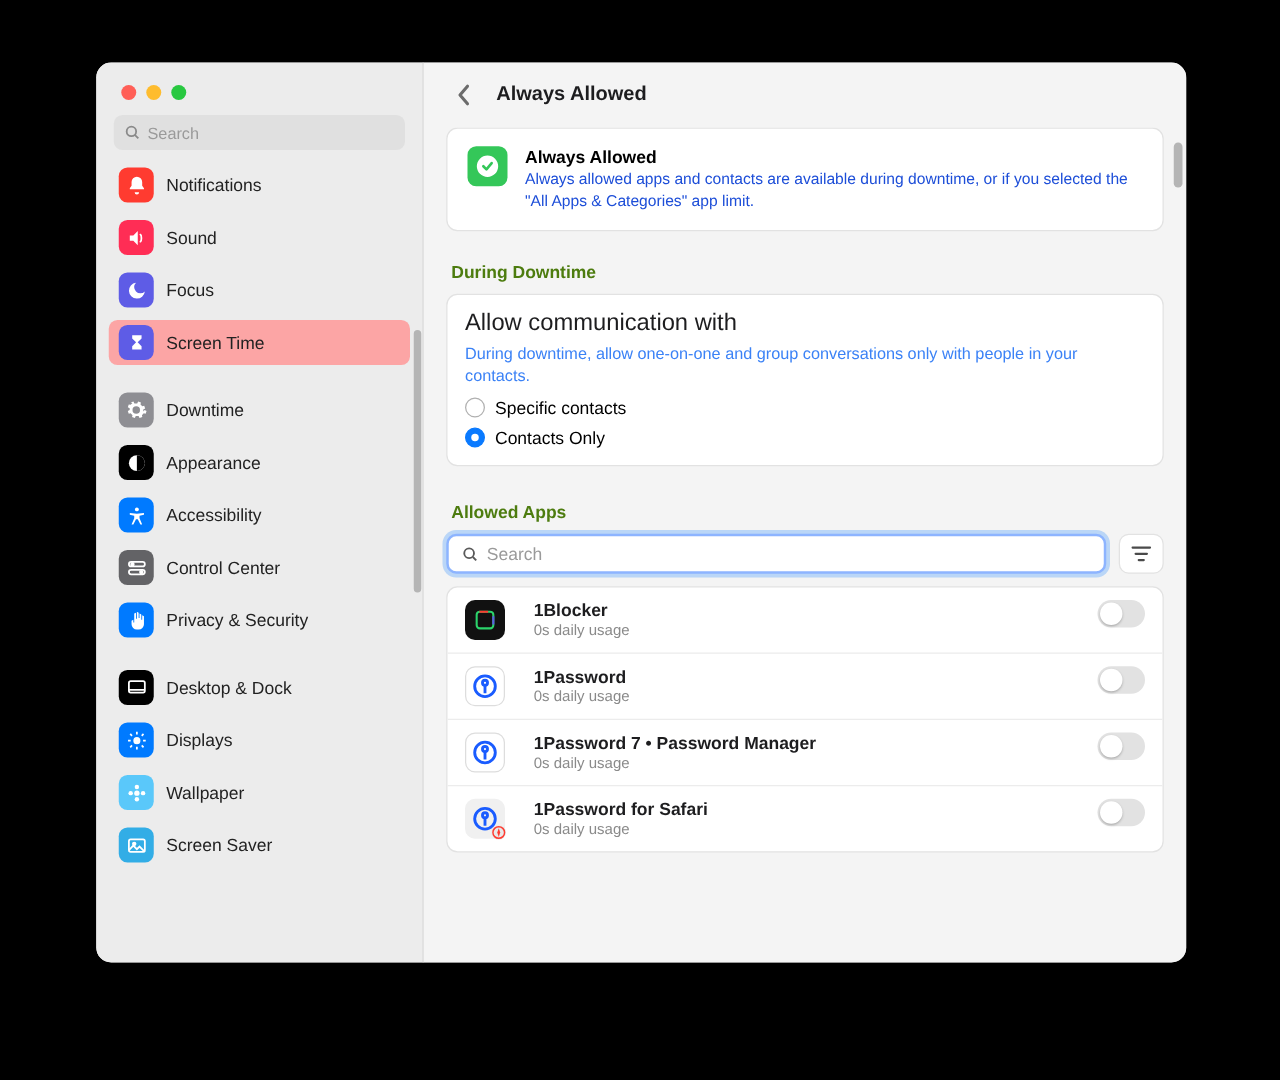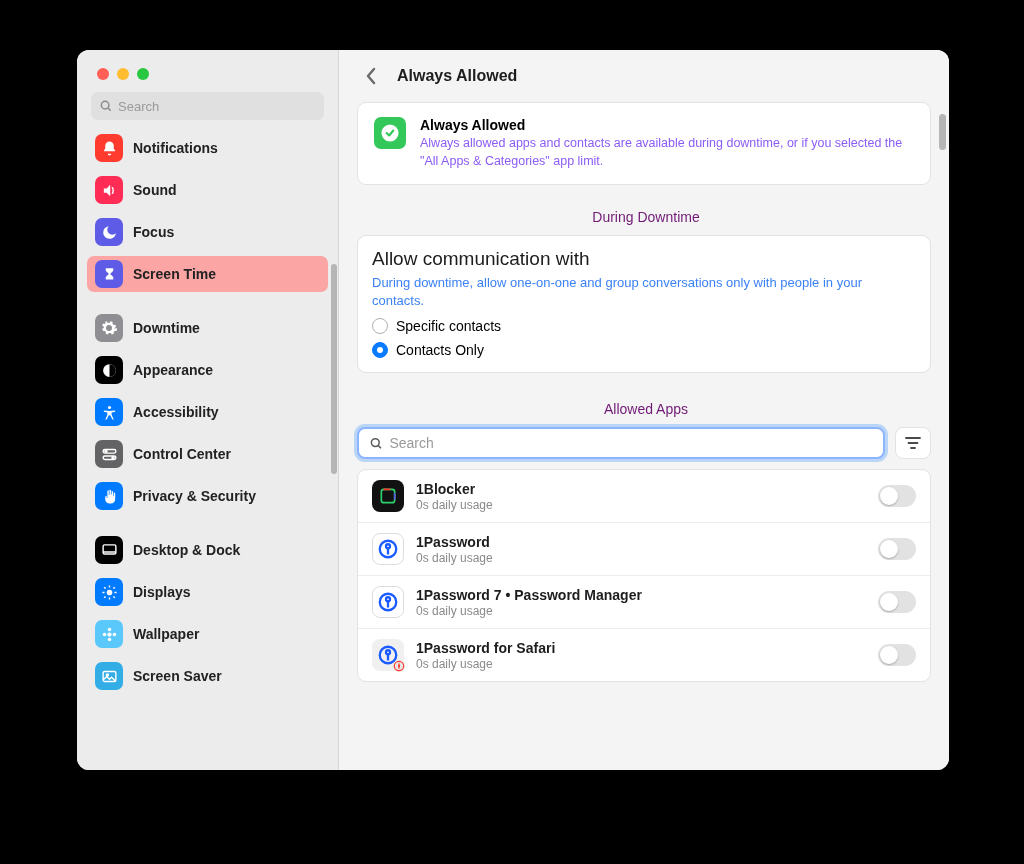--- a/index.html
+++ b/index.html
@@ -57,21 +57,20 @@
   .search-field input {
     border: none; outline: none; background: transparent;
     font-size: 13px; color: #333; width: 100%;
   }
   .search-field input::placeholder { color: #9a9a9a; }
   .nav {
     flex: 1;
     overflow: hidden;
     padding: 0 10px 10px 10px;
     position: relative;
-    font-weight: bold;
   }
   .nav-inner { position: relative; height: 100%; }
   .nav-item {
     display: flex; align-items: center;
     gap: 10px;
     height: 36px;
     padding: 0 8px;
     border-radius: 7px;
     cursor: default;
     margin-bottom: 6px;
@@ -139,23 +138,23 @@
     margin-bottom: 24px;
   }
   .card .card-ic {
     width: 32px; height: 32px; border-radius: 7px;
     background: #34c759;
     display:flex;align-items:center;justify-content:center;
     flex: 0 0 auto;
     color:#fff;
   }
   .card .card-title { font-weight: 700; font-size: 14px; }
-  .card .card-desc { font-size: 12.5px; color: #8b5cf6; line-height:1.4; margin-top:2px;}
-
-  .section-label { font-size: 14px; font-weight: 400; color: #701a75; margin: 0 0 10px 4px; text-align: center; }
+  .card .card-desc { font-size: 12.5px; color: #1d4ed8; line-height:1.4; margin-top:2px;}
+
+  .section-label { font-size: 14px; font-weight: 700; color: #4d7c0f; margin: 0 0 10px 4px; }
 
   .panel {
     background: #fff;
     border: 1px solid #e2e2e2;
     border-radius: 9px;
     padding: 12px 14px 14px 14px;
     margin-bottom: 28px;
   }
   .panel .p-title { font-size: 19px; font-weight: 400; color:#1d1d1f; }
   .panel .p-desc { font-size: 13px; color: #3b82f6; margin-top: 4px; line-height:1.4;}
@@ -188,24 +187,24 @@
     width: 36px; height: 32px;
     border: 1px solid #e2e2e2;
     background:#fff;
     border-radius: 8px;
     display:flex; align-items:center; justify-content:center;
     color:#4a4a4a;
   }
 
   .app-list { background:#fff; border:1px solid #e2e2e2; border-radius:9px; overflow:hidden; }
   .app-row {
-    display:flex; align-items:center;
+    display:flex; align-items:flex-start;
     padding: 10px 14px;
     border-bottom: 1px solid #ececec;
-    gap: 12px;
+    gap: 23px;
   }
   .app-row:last-child { border-bottom:none; }
   .app-ic { width:32px; height:32px; border-radius:8px; flex:0 0 auto; display:flex;align-items:center;justify-content:center; font-size:18px; }
   .app-info .name { font-size:14px; font-weight:600; color:#1d1d1f; }
   .app-info .usage { font-size:12px; color:#8a8a8a; margin-top:1px; }
   .spacer { flex:1; }
   .switch {
     width: 38px; height: 22px; border-radius: 11px;
     background: #e2e2e2;
     position: relative;

